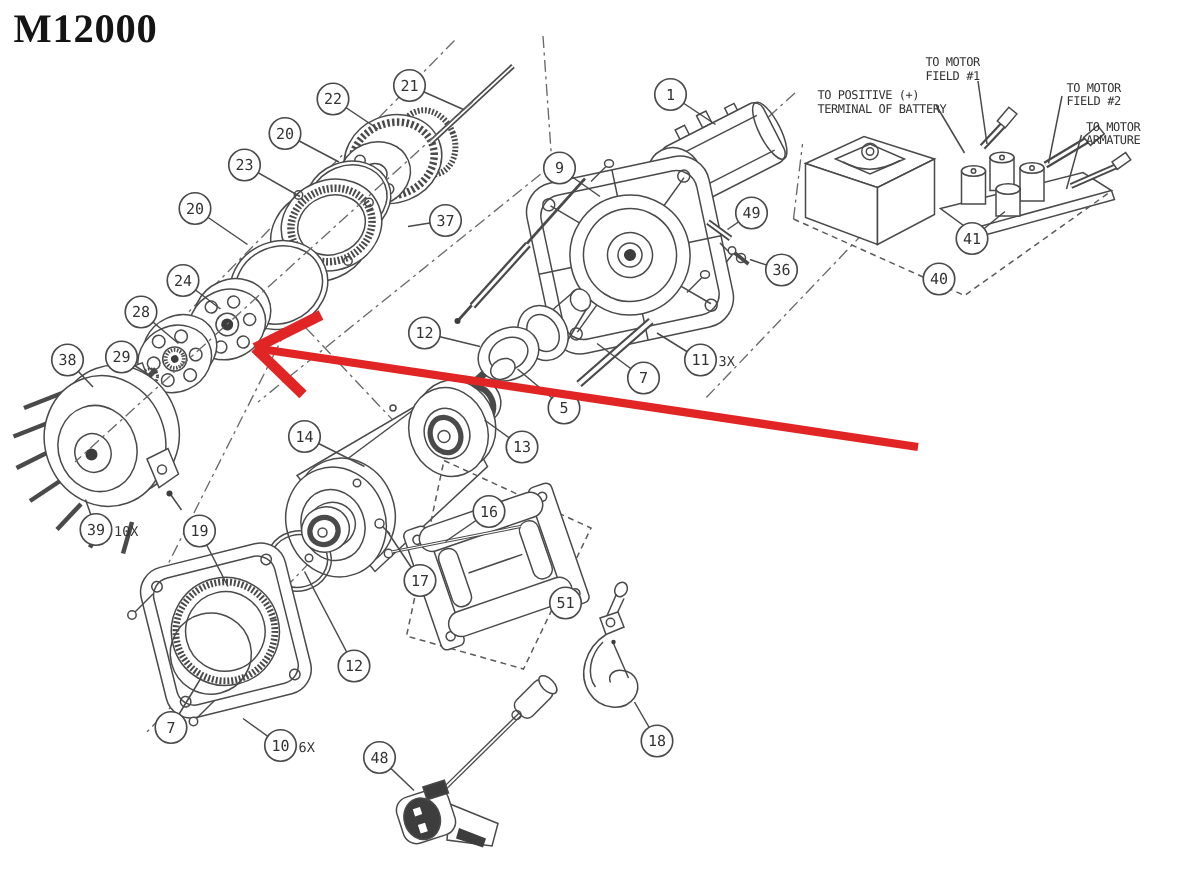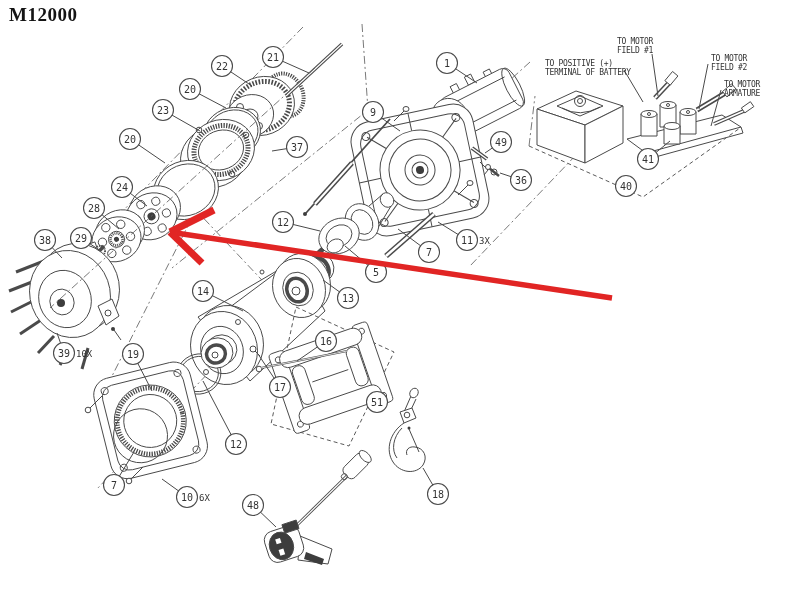--- a/index.html
+++ b/index.html
@@ -1,19 +1,19 @@
 <!DOCTYPE html>
 <html><head>
 <meta charset="utf-8">
 <style>
   html,body{margin:0;padding:0;background:#fff;}
   .canvas{position:relative;width:800px;height:590px;background:#fff;overflow:hidden;
           font-family:"Liberation Sans",sans-serif;}
   .title{position:absolute;left:9px;top:4px;font-family:"Liberation Serif",serif;
-         font-size:19px;font-weight:600;color:#141414;letter-spacing:.5px;}
+         font-size:27px;font-weight:600;color:#141414;letter-spacing:.5px;}
   svg{position:absolute;left:0;top:0;}
   svg *{vector-effect:non-scaling-stroke;}
   .ln{stroke:#4a4a4a;stroke-width:1;fill:none;}
   .lnf{stroke:#4a4a4a;stroke-width:1;fill:#fff;}
   .dk{fill:#3d3d3d;stroke:none;}
   .dash{stroke:#6a6a6a;stroke-width:.9;fill:none;stroke-dasharray:8 3 2 3;}
   .dbox{stroke:#5a5a5a;stroke-width:1;fill:none;stroke-dasharray:4 3;}
   .teeth{stroke:#4a4a4a;fill:none;}
   text{font-family:"DejaVu Sans Mono",monospace;fill:#333;}
   .callout-num{font-size:10px;}

